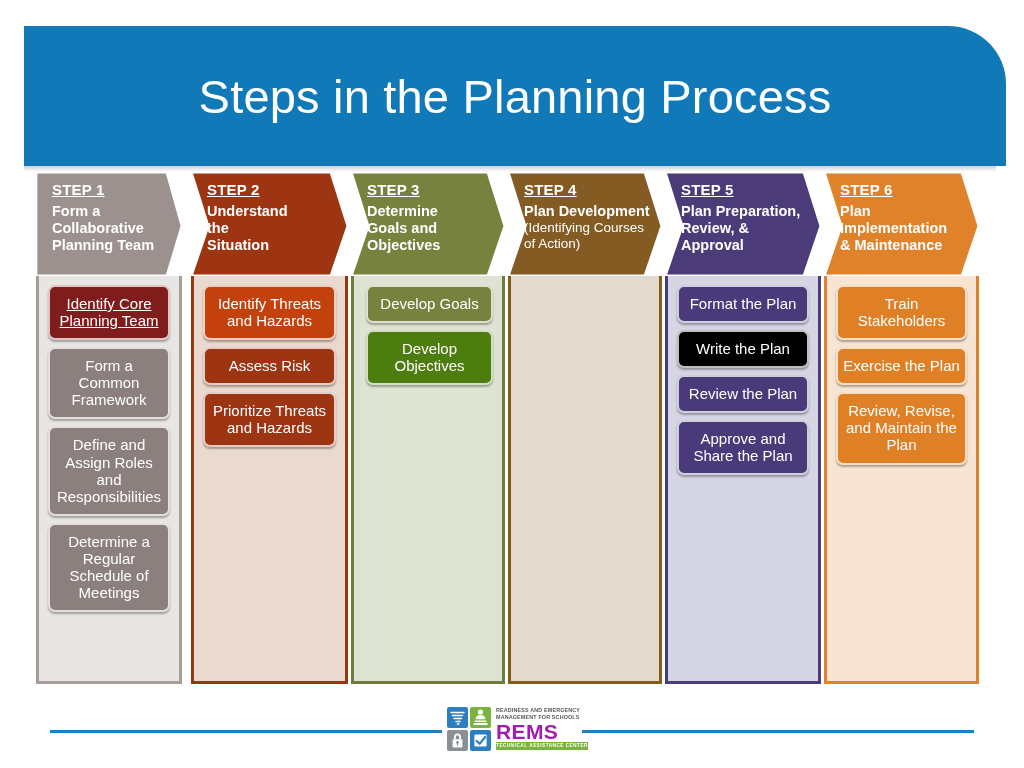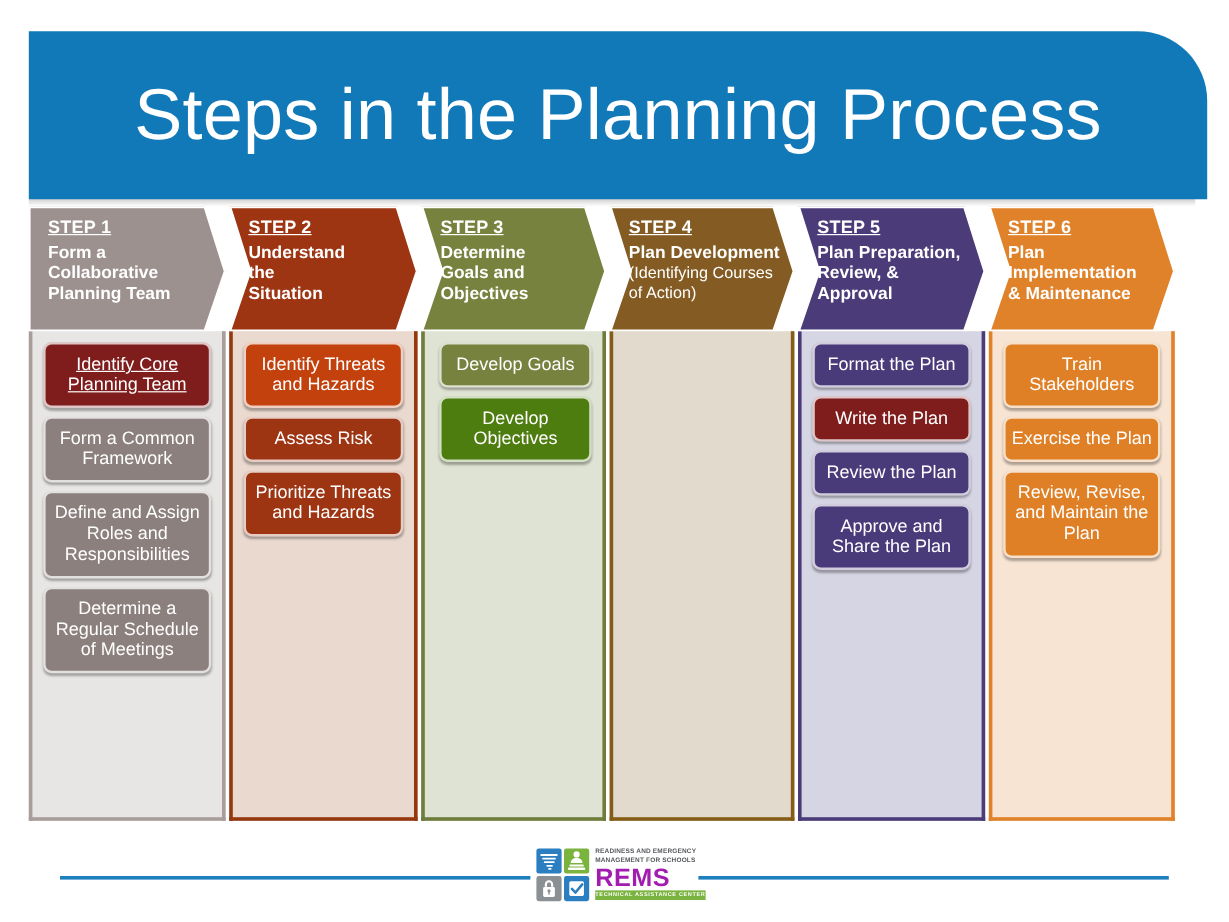--- a/index.html
+++ b/index.html
@@ -14,21 +14,21 @@
     position:absolute;left:24px;top:26px;width:982px;height:140px;
     background:#1179b8;
     border-top-right-radius:58px;
     display:flex;align-items:center;justify-content:center;
   }
   .title-banner .shadow{
     position:absolute;left:0;top:100%;width:972px;height:6px;
     background:linear-gradient(to bottom,rgba(0,0,0,.18),rgba(0,0,0,0));
   }
   .title-text{
-    color:#ffffff;font-size:60px;font-weight:400;letter-spacing:.2px;
+    color:#ffffff;font-size:47px;font-weight:400;letter-spacing:.2px;
     white-space:nowrap;line-height:1;text-align:center;
   }
 
   
   #diagram{position:absolute;left:24px;top:172px;width:982px;height:512px;}
   .col{
     position:absolute;top:0;bottom:0;
     display:flex;flex-direction:column;
   }
 
@@ -92,21 +92,21 @@
 <body>
 
 <div id="slide">
 
   <div class="title-banner">
     <div class="shadow"></div>
     <div class="title-text">Steps in the Planning Process</div>
   </div>
 
   <div id="diagram">
-      <div class="col" style="left: 0px; width: 164px;">
+      <div class="col" style="left: 12px; width: 146px;">
         <div class="chead">
           <div class="arrowfill">
             <svg viewBox="0 0 164 104" preserveAspectRatio="none">
               <path d="M0,0 L147,0 L164,54.1 L147,104 L0,104 Z" fill="#9c918e" stroke="#ffffff" stroke-width="3" stroke-linejoin="round"></path>
             </svg>
           </div>
           <div class="htxt">
             <span class="step-no">STEP 1</span>
             <div class="step-title">
               <div>Form a</div>
@@ -194,21 +194,21 @@
             <span class="step-no">STEP 5</span>
             <div class="step-title">
               <div>Plan Preparation,</div>
               <div>Review, &amp;</div>
               <div>Approval</div>
             </div>
           </div>
         </div>
         <div class="cbody" style="background: rgb(214, 213, 228); border-color: rgb(75, 60, 121);">
           <div class="task" style="background: rgb(73, 58, 121);">Format the Plan</div>
-          <div class="task" style="background: #7f1d1d;">Write the Plan</div>
+          <div class="task" style="background: #000000;">Write the Plan</div>
           <div class="task" style="background: rgb(73, 58, 121);">Review the Plan</div>
           <div class="task" style="background: rgb(73, 58, 121);">Approve and Share the Plan</div>
         </div>
       </div>
       <div class="col" style="left: 800px; width: 155px;">
         <div class="chead">
           <div class="arrowfill">
             <svg viewBox="0 0 155 104" preserveAspectRatio="none">
               <path d="M0,0 L138,0 L155,54.1 L138,104 L0,104 L17,54.1 Z" fill="#e0822a" stroke="#ffffff" stroke-width="3" stroke-linejoin="round"></path>
             </svg>

